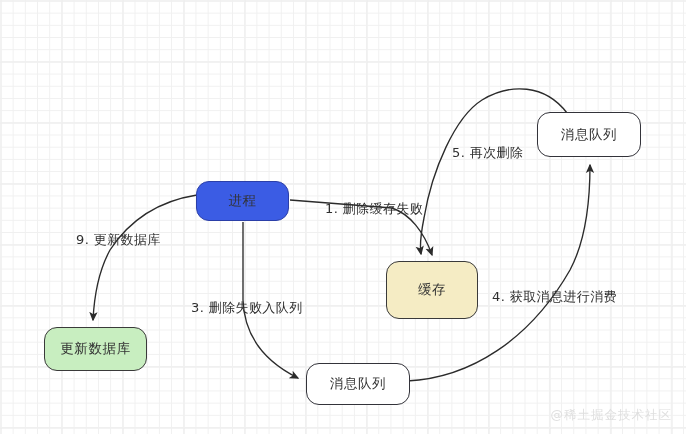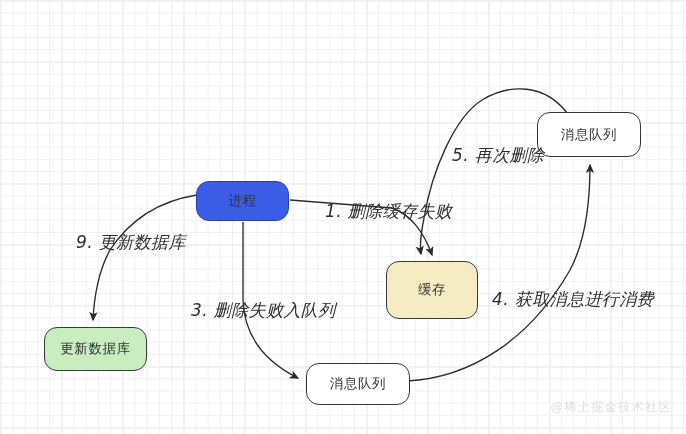--- a/index.html
+++ b/index.html
@@ -61,30 +61,29 @@
     border-color: #3a3a3a;
     color: #333333;
   }
   .node.plain {
     background: #ffffff;
     border-color: #33333a;
     color: #333333;
   }
   .edge-label {
     position: absolute;
-    font-size: 17px;
+    font-size: 13px;
     color: #2f2f2f;
     white-space: nowrap;
     letter-spacing: 0.4px;
-    font-style: italic;
   }
   .watermark {
     position: absolute;
     right: 14px;
-    bottom: 18px;
+    bottom: 10px;
     font-size: 12.5px;
     color: #dfdfdf;
     letter-spacing: 1px;
     white-space: nowrap;
   }
 </style>
 </head>
 <body>
 
 <div id="canvas">

